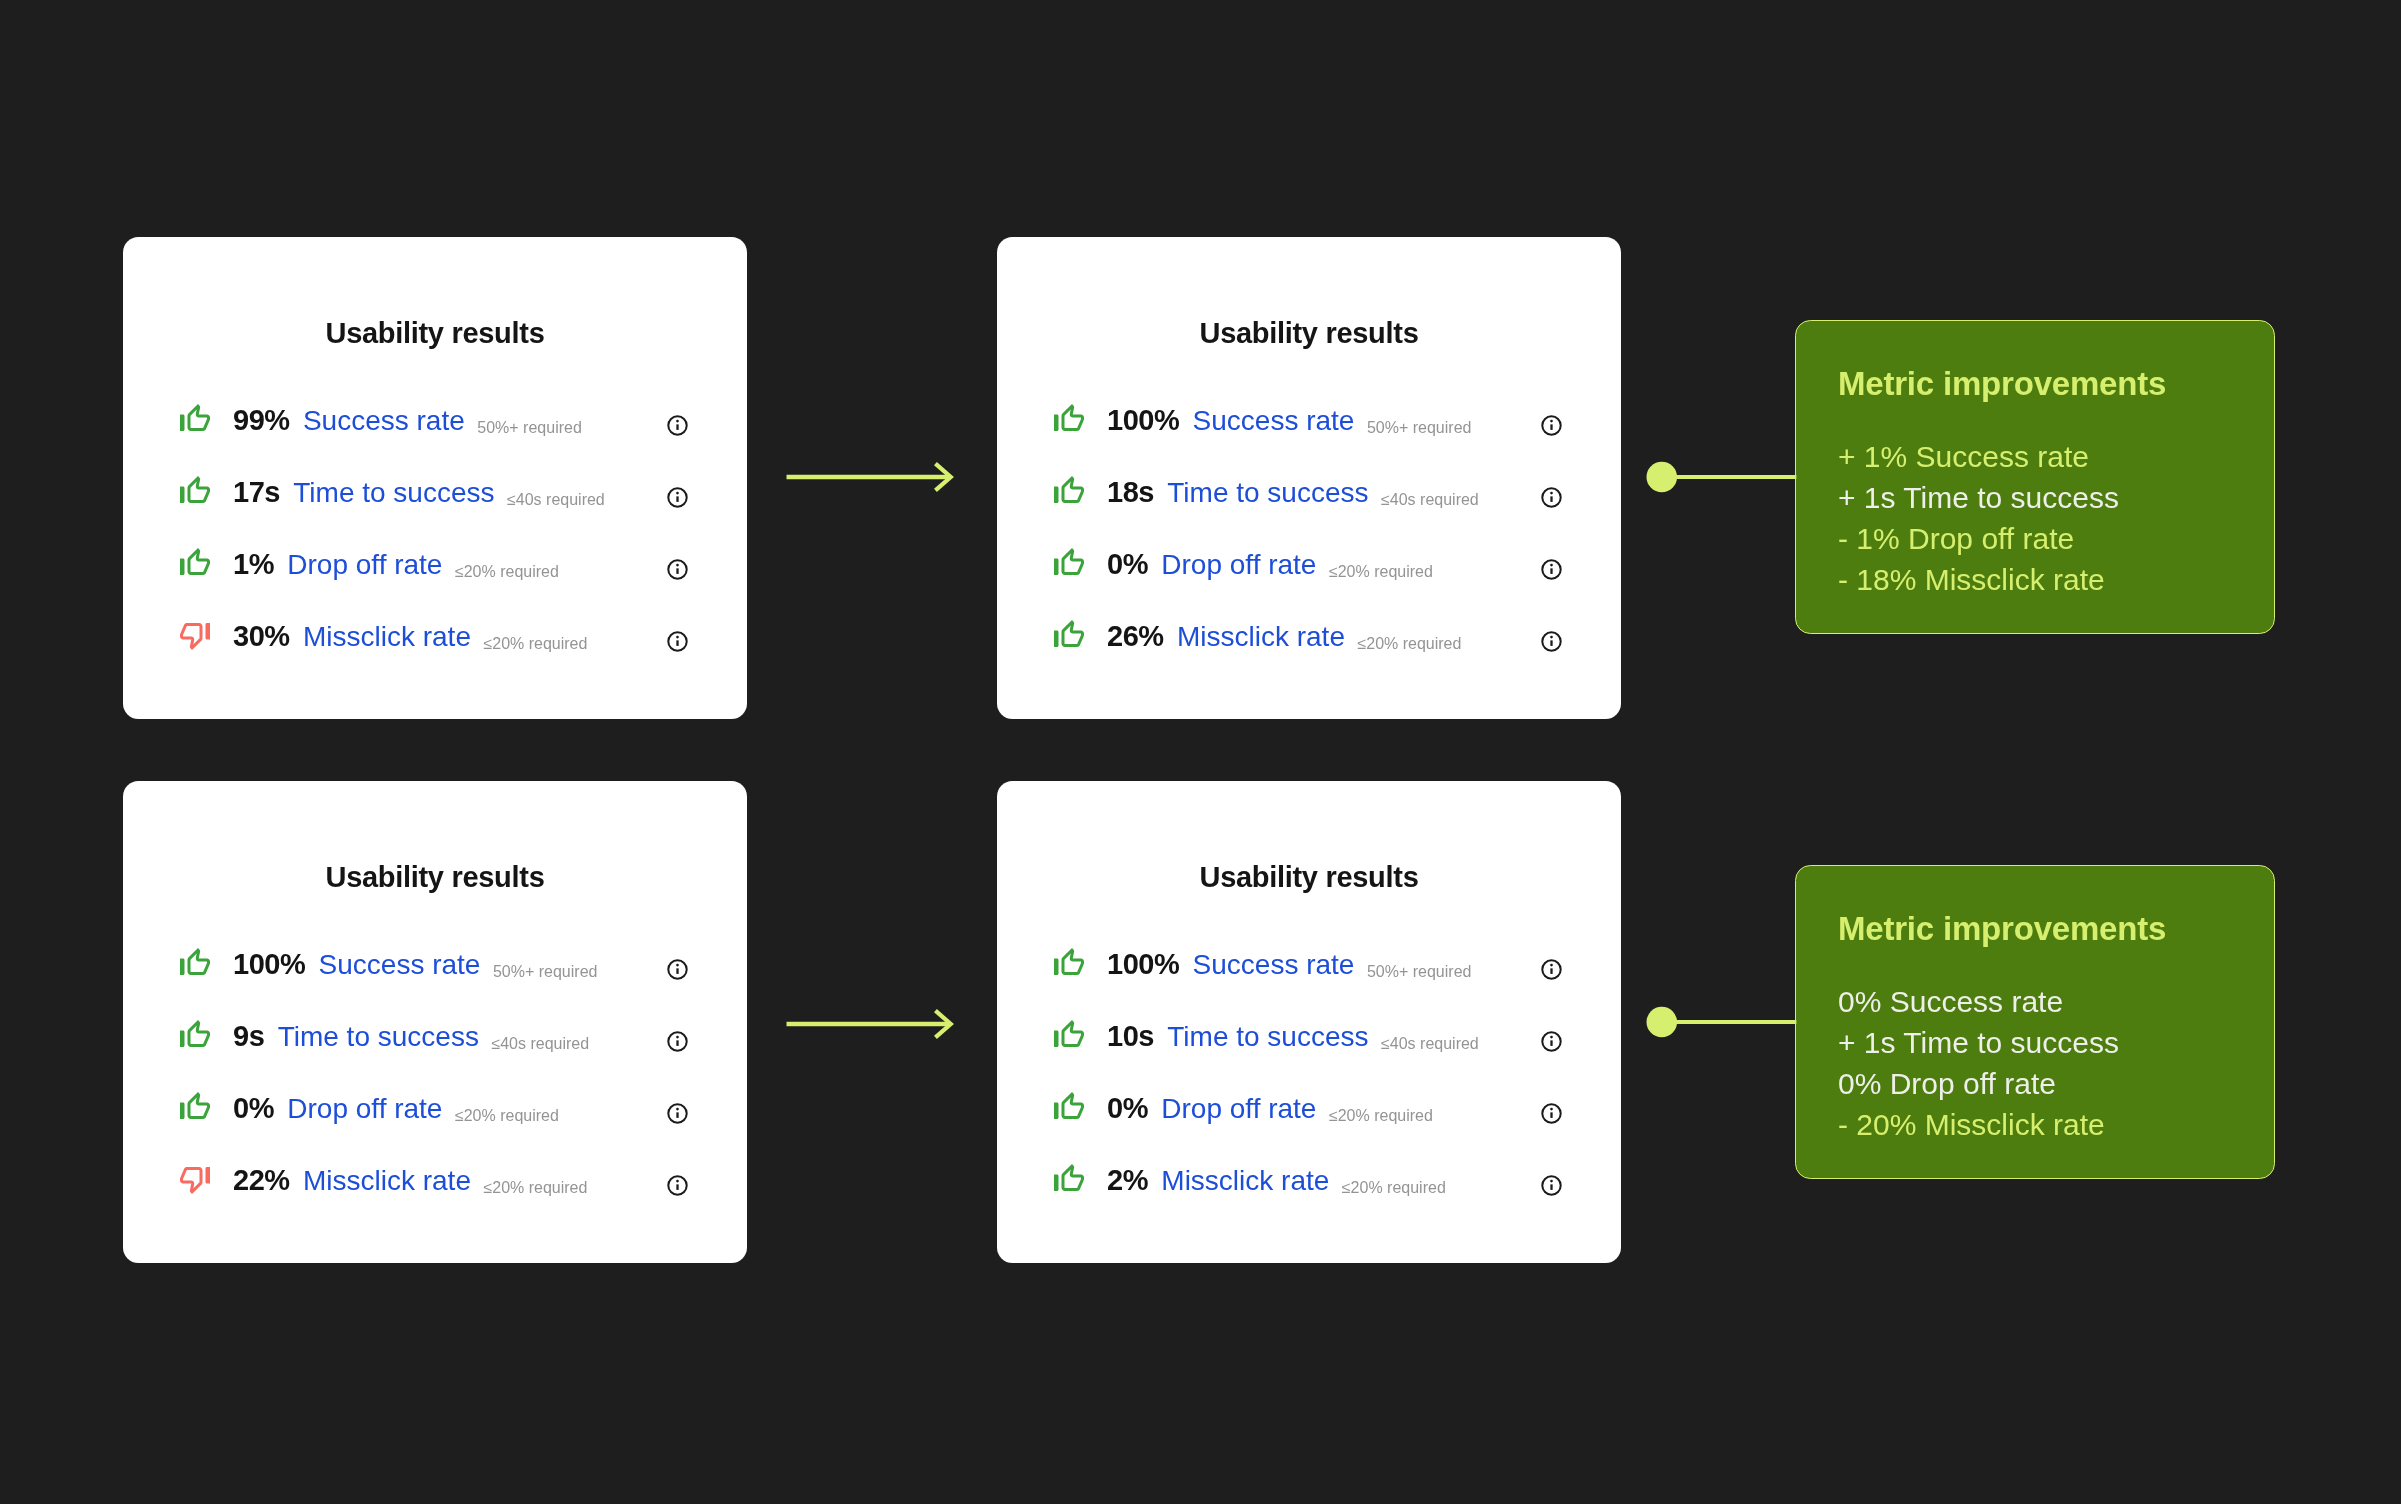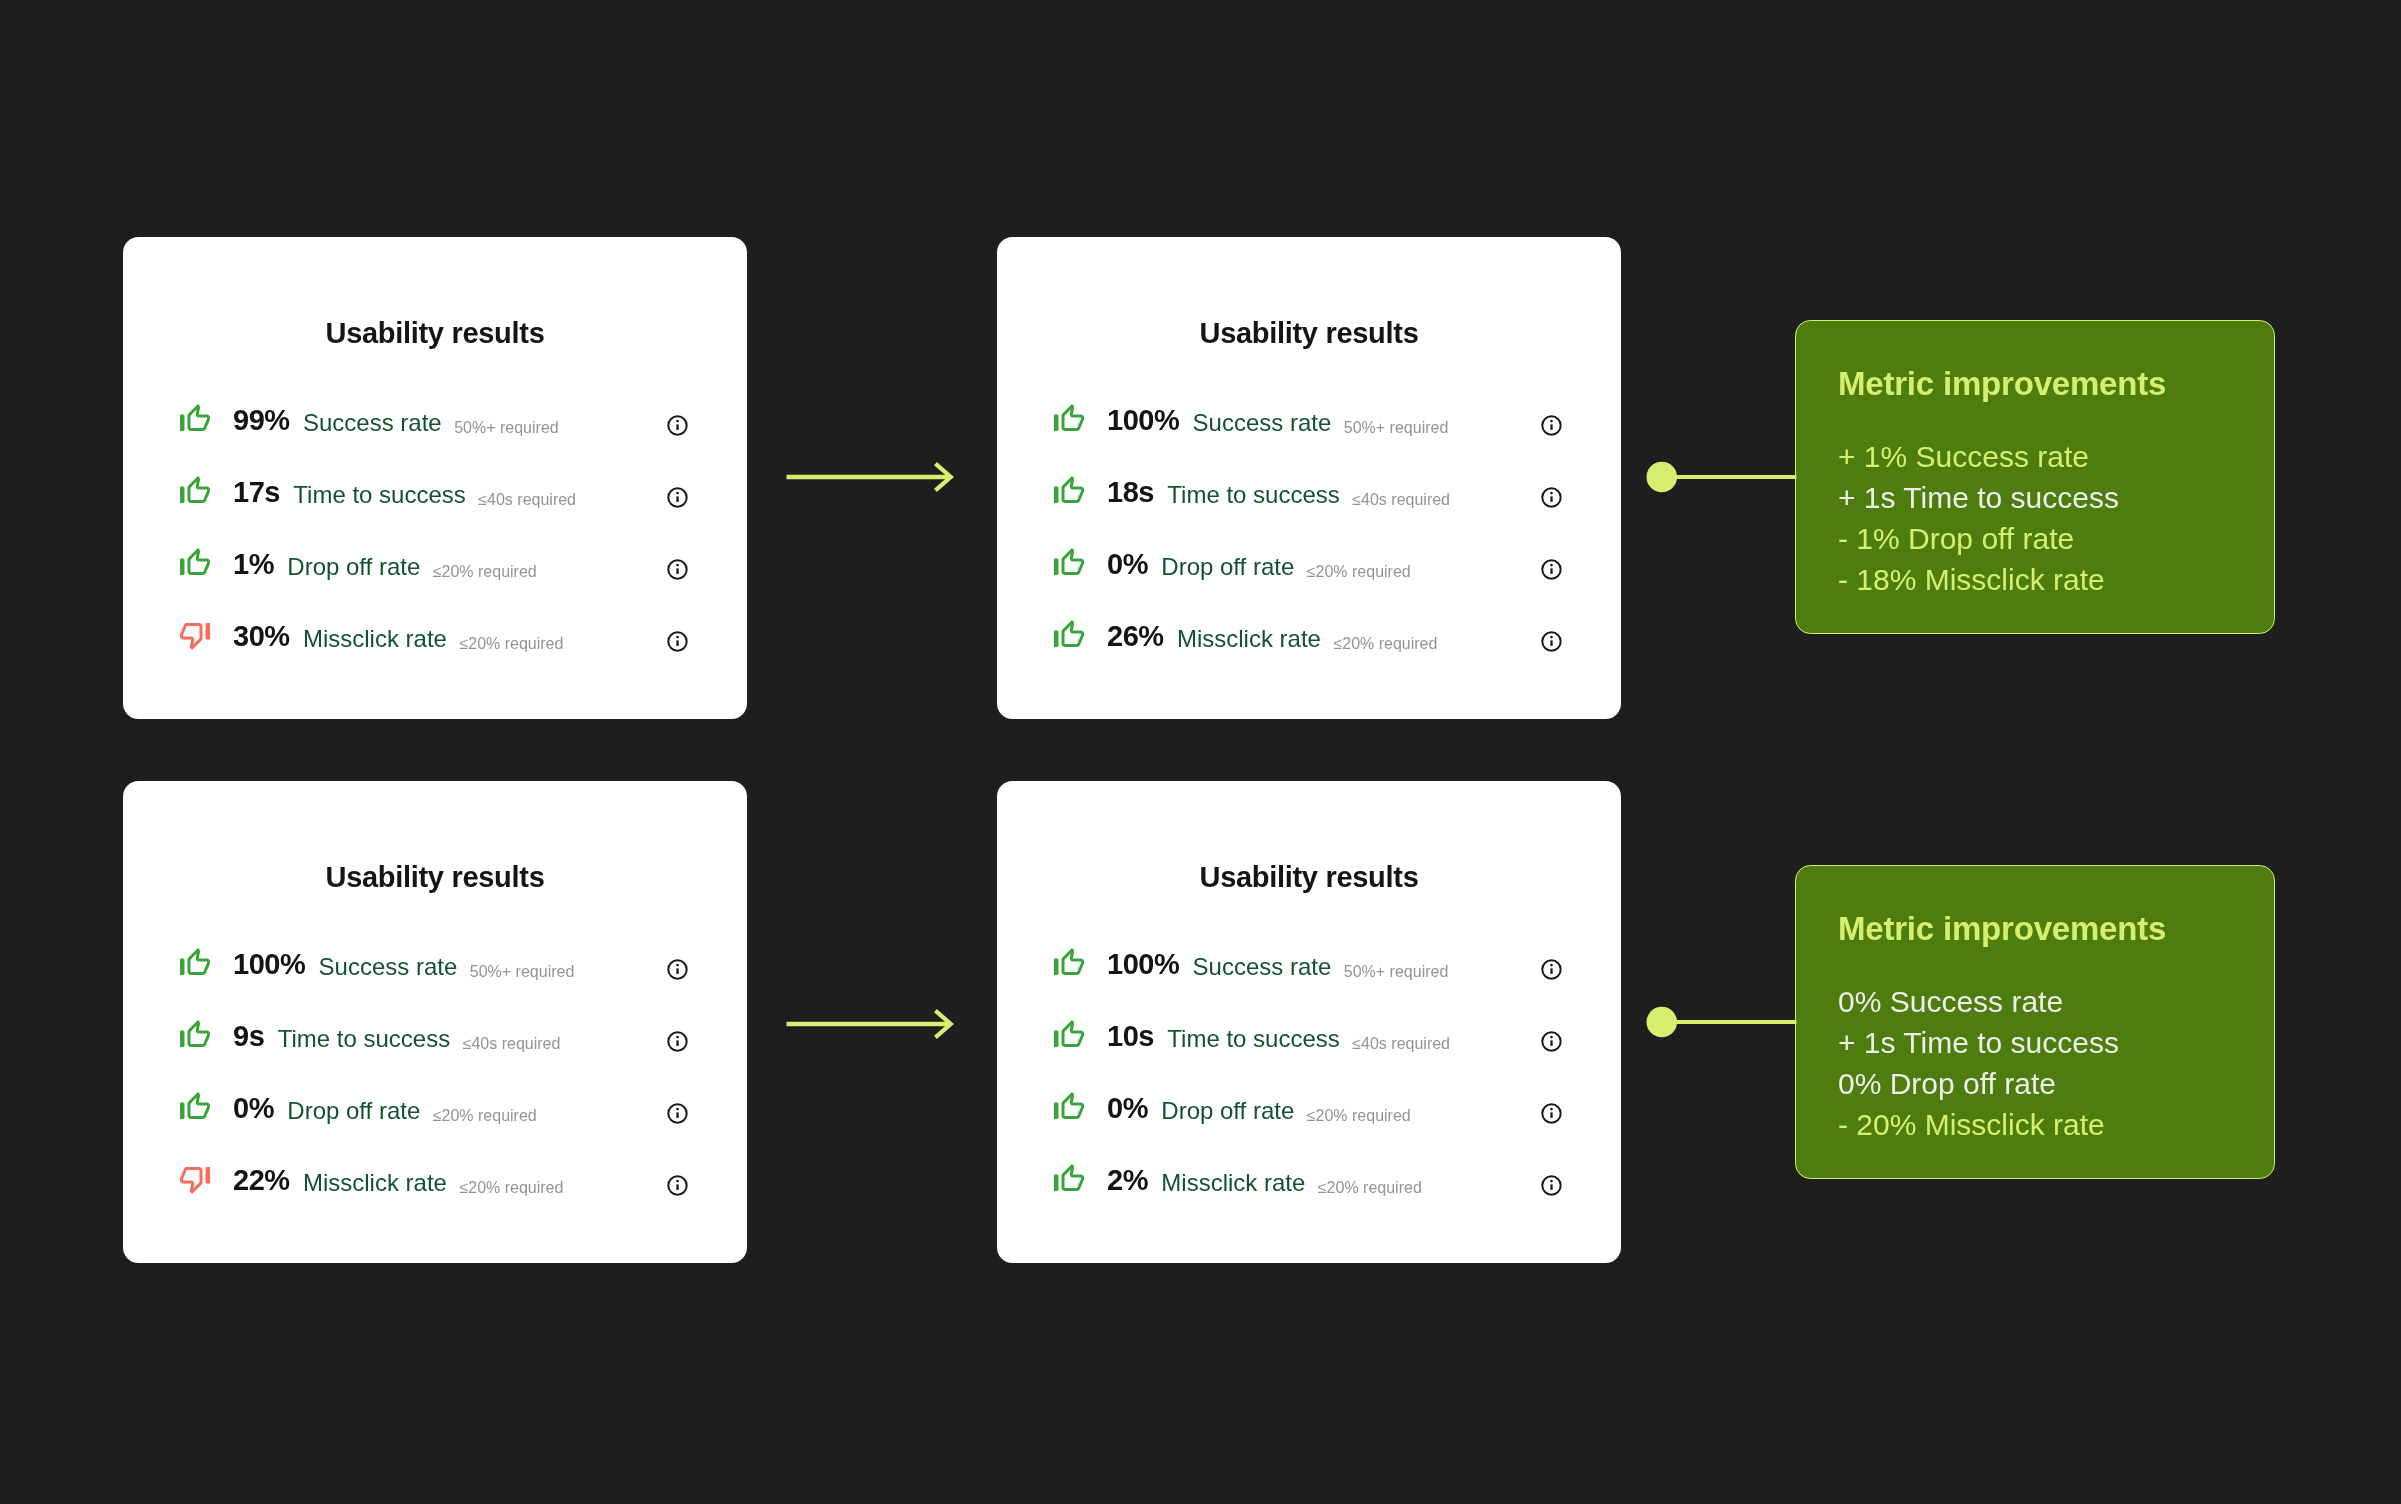--- a/index.html
+++ b/index.html
@@ -53,22 +53,22 @@
   .thumb.down svg { transform: rotate(180deg); }
   .metric-value {
     font-size: 29px;
     font-weight: 700;
     color: #141414;
     letter-spacing: -0.5px;
     margin-right: 13.4px;
     white-space: nowrap;
   }
   .metric-label {
-    font-size: 24px;
-    color: #14532d;
+    font-size: 28px;
+    color: #1d4ed8;
     margin-right: 12.5px;
     white-space: nowrap;
   }
   .metric-required {
     font-size: 16px;
     color: #949494;
     white-space: nowrap;
     padding-top: 2.9px;
   }
   .info-btn {

